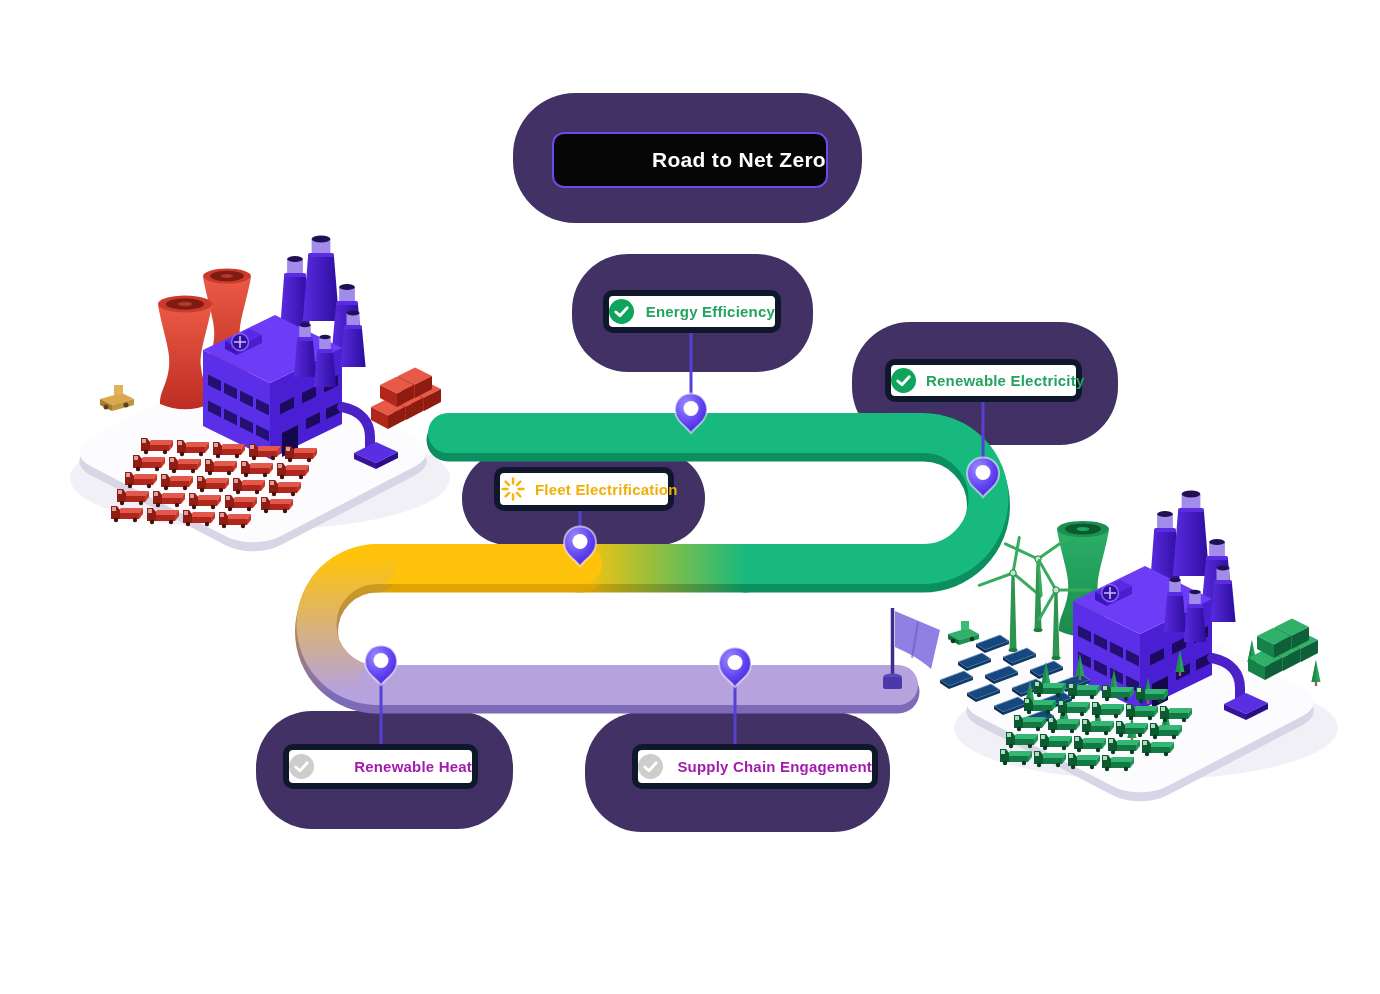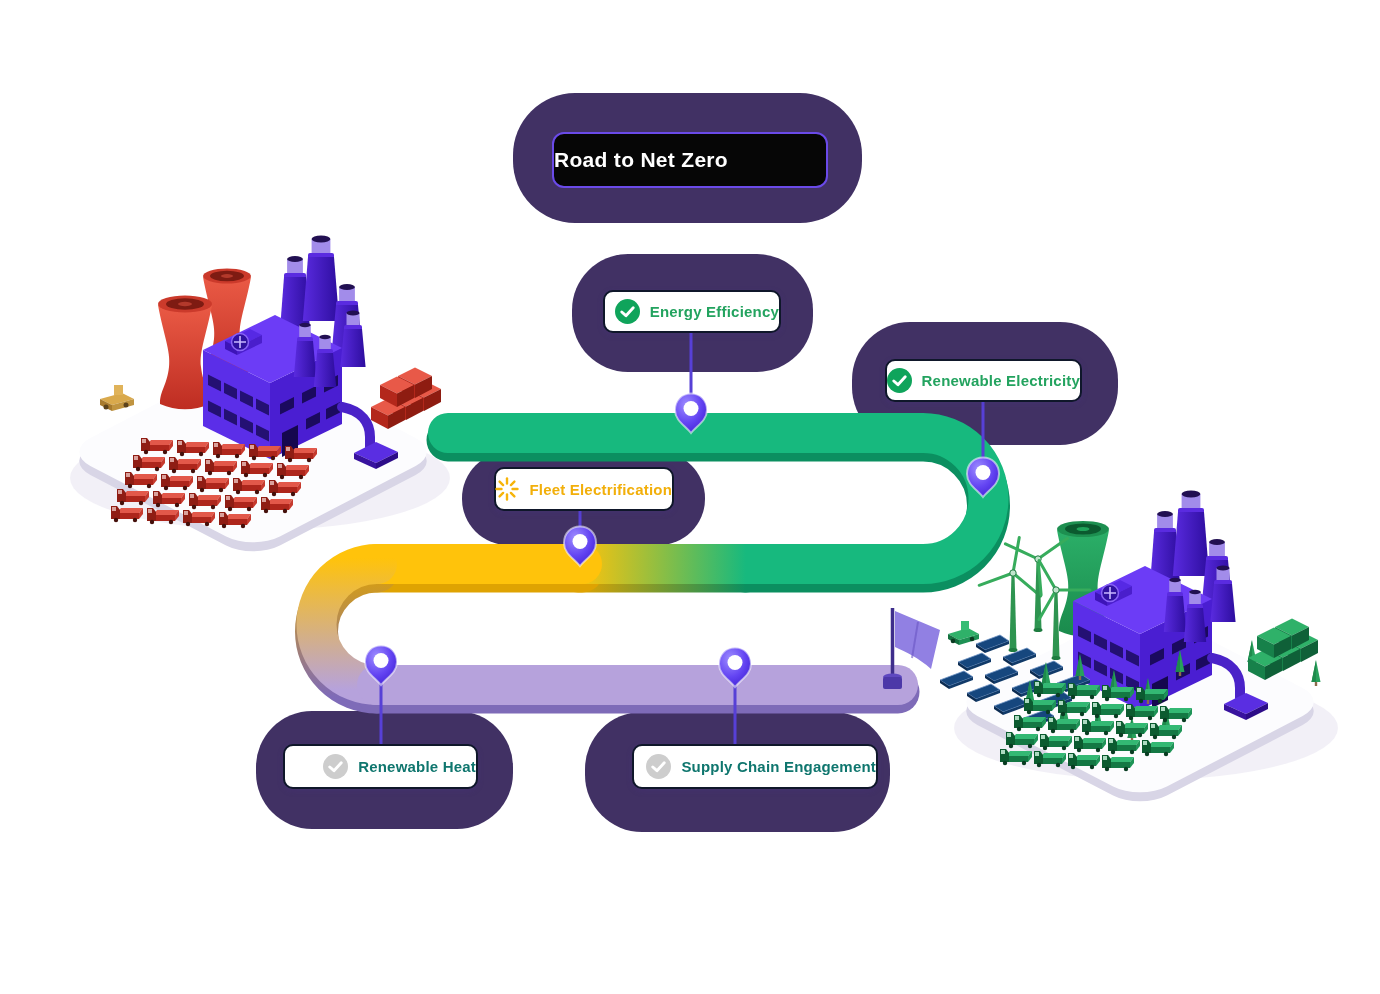--- a/index.html
+++ b/index.html
@@ -1,30 +1,30 @@
 <!DOCTYPE html>
 <html><head>
 <meta charset="utf-8">
 <style>
   html,body{margin:0;padding:0;background:#ffffff;}
   .canvas{position:relative;width:1380px;height:994px;background:#ffffff;overflow:hidden;
           font-family:"Liberation Sans","DejaVu Sans",sans-serif;}
   .abs{position:absolute;}
   .blob{position:absolute;background:#413164;}
-  .badge{position:absolute;background:#ffffff;border:2px solid #0f172a;border-radius:10px;
-         display:flex;align-items:center;justify-content:flex-end;gap:10px;
+  .badge{position:absolute;background:#ffffff;border:6px solid #0f172a;border-radius:10px;
+         display:flex;align-items:center;justify-content:space-between;gap:10px;
          font-weight:bold;font-size:15px;letter-spacing:.2px;white-space:nowrap;
          box-shadow:0 2px 6px rgba(80,50,150,.18);box-sizing:border-box;}
   .badge .ic{width:25px;height:25px;flex:none;display:flex;align-items:center;justify-content:center;}
   .t-green{color:#23A35F}
   .t-yellow{color:#F2AF0A}
-  .t-purple{color:#0f766e}
+  .t-purple{color:#a21caf}
   .title-box{position:absolute;left:552px;top:132px;width:276px;height:56px;background:#060606;
              border:2px solid #6A4AE8;border-radius:12px;color:#ffffff;display:flex;align-items:center;
-             justify-content:flex-start;font-size:21px;font-weight:bold;letter-spacing:.3px;box-sizing:border-box;}
+             justify-content:flex-end;font-size:21px;font-weight:bold;letter-spacing:.3px;box-sizing:border-box;}
   svg{display:block}
 </style>
 </head>
 <body>
 
 <div class="canvas">
 
   <div class="blob" style="left:513px;top:93px;width:349px;height:130px;border-radius:62px"></div>
   <div class="blob" style="left:572px;top:254px;width:241px;height:118px;border-radius:56px"></div>
   <div class="blob" style="left:852px;top:322px;width:266px;height:123px;border-radius:58px"></div>

